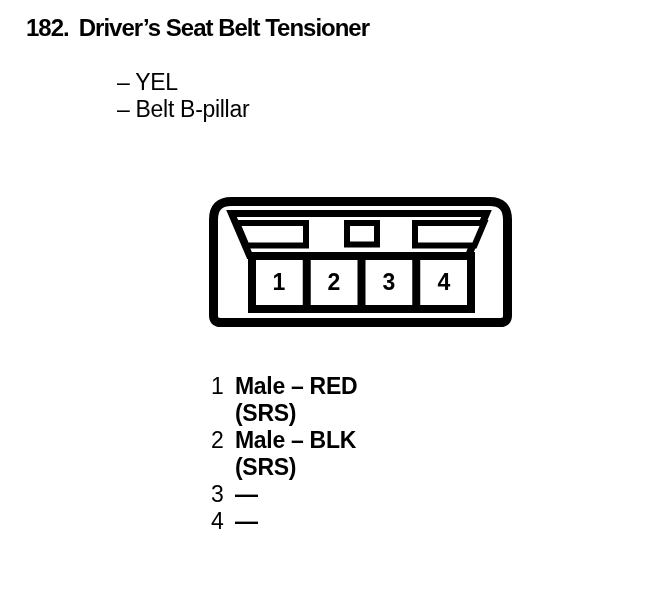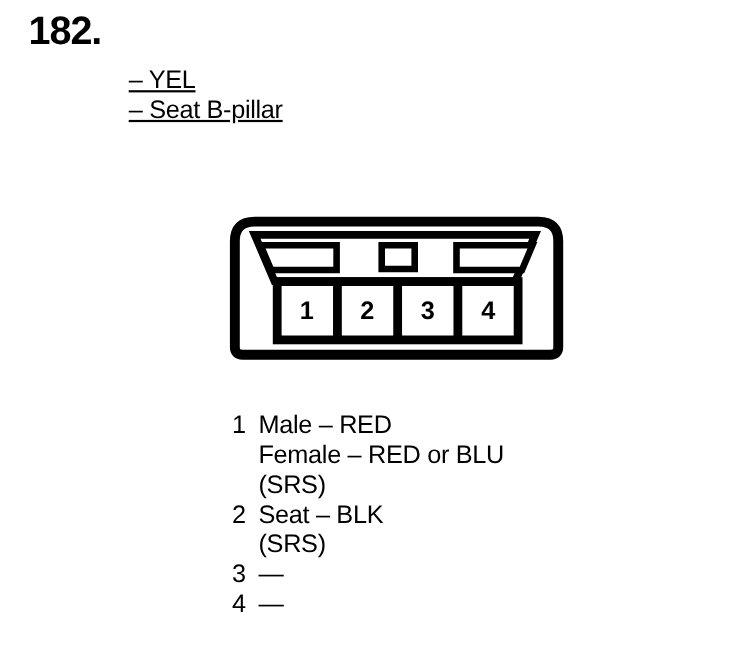--- a/index.html
+++ b/index.html
@@ -12,34 +12,33 @@
     font-family: "Liberation Sans", "DejaVu Sans", sans-serif;
     overflow: hidden;
   }
   .title-row {
     position: absolute;
     left: 26px;
     top: 10px;
     display: flex;
     gap: 10px;
     font-weight: bold;
-    font-size: 36px;
+    font-size: 24px;
     line-height: 36px;
     letter-spacing: -1px;
     white-space: nowrap;
   }
   .notes {
     position: absolute;
     left: 117px;
-    top: 59px;
+    top: 69px;
     font-size: 23px;
     line-height: 27px;
     letter-spacing: -0.3px;
     white-space: nowrap;
-    text-decoration: underline;
   }
   .connector-svg {
     position: absolute;
     left: 202px;
     top: 192px;
   }
   .connector-svg .pin-num-text {
     font-family: "Liberation Sans", "DejaVu Sans", sans-serif;
     font-weight: bold;
     font-size: 23px;
@@ -48,34 +47,35 @@
     position: absolute;
     left: 211px;
     top: 373px;
     font-size: 23px;
     line-height: 27px;
     letter-spacing: -0.3px;
     white-space: nowrap;
   }
   .pin-entry { display: flex; }
   .pin-no { width: 24px; flex: none; }
-  .pin-desc { flex: none; }
+  .pin-desc { flex: none; font-weight: bold; }
 </style>
 </head>
 <body>
 
 <div class="page">
 
   <div class="title-row">
     <span>182.</span>
+    <span>Driver’s Seat Belt Tensioner</span>
   </div>
 
   <div class="notes">
     <div>– YEL</div>
-    <div>– Seat B-pillar</div>
+    <div>– Belt B-pillar</div>
   </div>
 
   <svg class="connector-svg" width="312" height="140" viewBox="0 0 312 140">
 
     <path d="M 29.5 9.5 H 287.5 Q 305.5 9.5 305.5 27.5 V 123.5 Q 305.5 130.5 298.5 130.5 H 18.5 Q 11.5 130.5 11.5 123.5 V 27.5 Q 11.5 9.5 29.5 9.5 Z" fill="#ffffff" stroke="#000000" stroke-width="9"></path>
 
     <path d="M 29.5 21.5 H 284.5 L 266.5 63.5 H 47.5 Z" fill="#ffffff" stroke="#000000" stroke-width="7"></path>
 
     <path d="M 35 31 H 104 V 53.5 H 44.5 Z" fill="#ffffff" stroke="#000000" stroke-width="6"></path>
 
@@ -92,28 +92,27 @@
     <text class="pin-num-text" x="132" y="98" text-anchor="middle" fill="#000000">2</text>
     <text class="pin-num-text" x="187" y="98" text-anchor="middle" fill="#000000">3</text>
     <text class="pin-num-text" x="242" y="98" text-anchor="middle" fill="#000000">4</text>
   </svg>
 
   <div class="pin-list">
     <div class="pin-entry">
       <div class="pin-no">1</div>
       <div class="pin-desc">
         <div>Male – RED</div>
-        <div>Female – RED or BLU</div>
         <div>(SRS)</div>
       </div>
     </div>
     <div class="pin-entry">
       <div class="pin-no">2</div>
       <div class="pin-desc">
-        <div>Seat – BLK</div>
+        <div>Male – BLK</div>
         <div>(SRS)</div>
       </div>
     </div>
     <div class="pin-entry">
       <div class="pin-no">3</div>
       <div class="pin-desc">
         <div>—</div>
       </div>
     </div>
     <div class="pin-entry">

